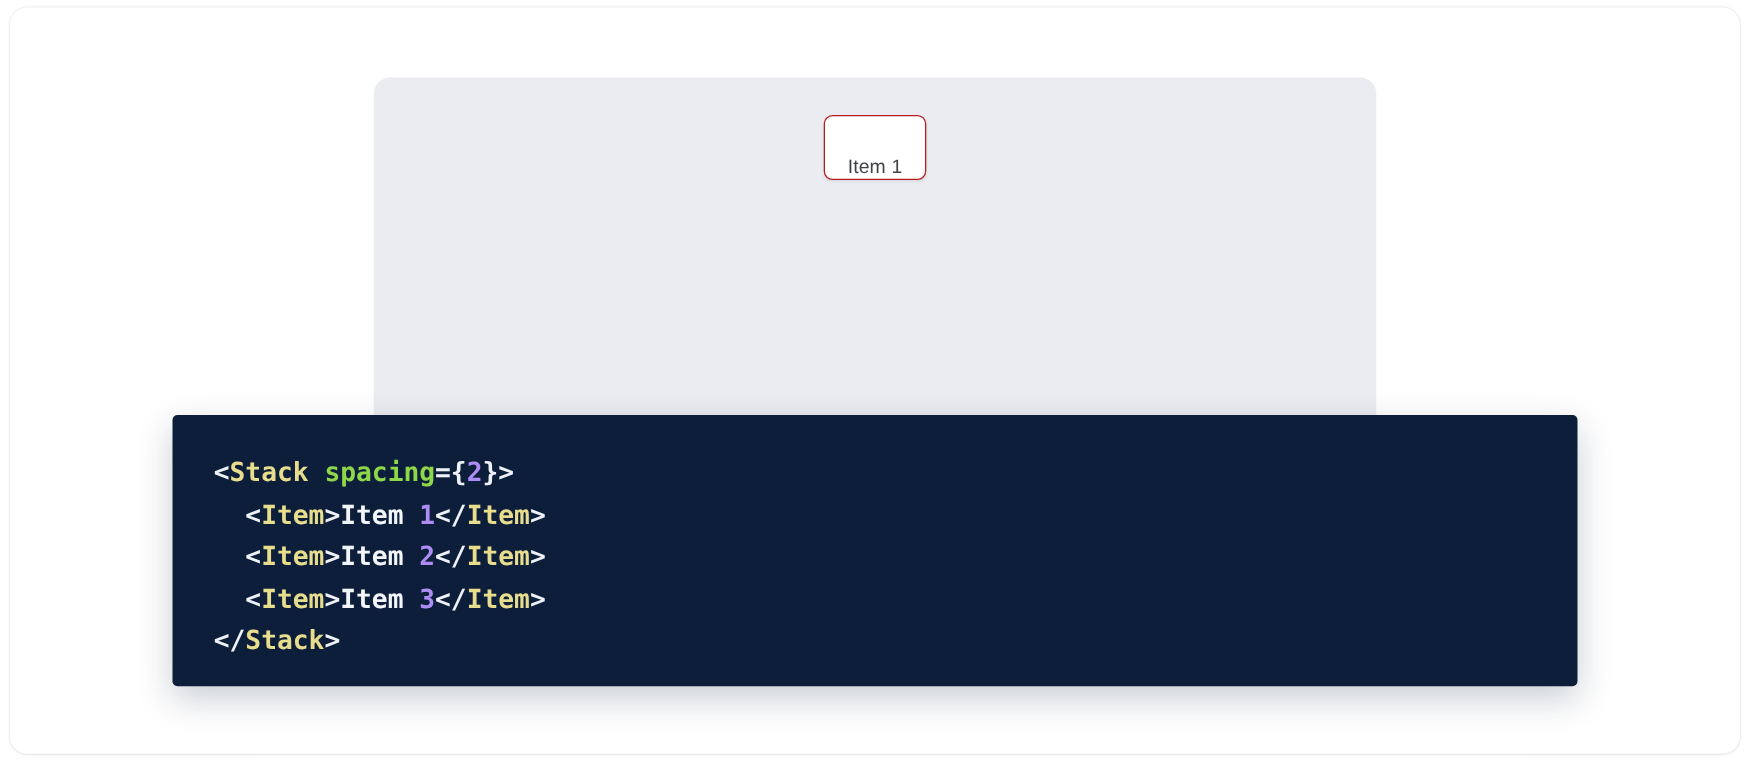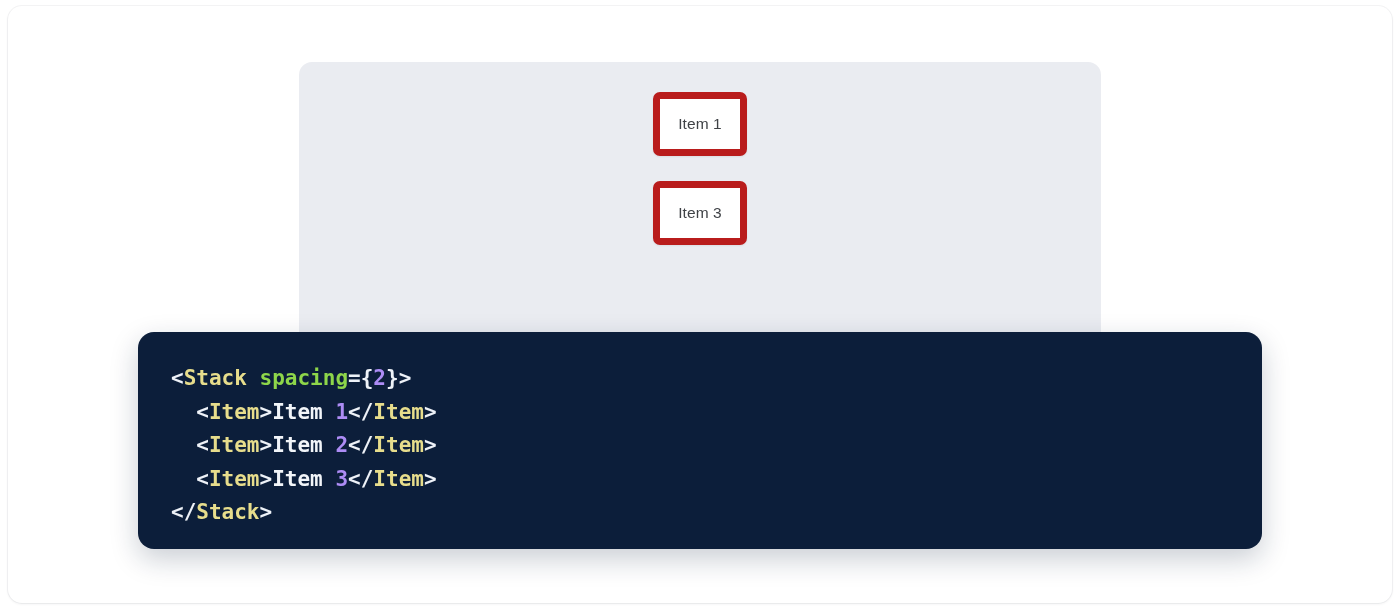--- a/index.html
+++ b/index.html
@@ -48,40 +48,40 @@
     display: flex;
     flex-direction: column;
     align-items: center;
     gap: 25px;
   }
 
   .stack-item {
     width: 80px;
     height: 50px;
     background: #ffffff;
-    border: 7px solid #b91c1c;
+    border: 1px solid #b91c1c;
     border-radius: 7px;
     display: flex;
-    align-items: center;
+    align-items: flex-end;
     justify-content: center;
     font-size: 15.5px;
     color: #3f4246;
     box-shadow: 0 1px 2px rgba(16,24,40,0.07);
     letter-spacing: 0.1px;
   }
 
   
   .code-block {
     position: absolute;
     left: 130px;
     top: 326px;
     width: 1124px;
     height: 217px;
     background: #0c1e3a;
-    border-radius: 16px;
+    border-radius: 4px;
     padding: 30px 0 0 33px;
     box-sizing: border-box;
     box-shadow: 0 10px 28px rgba(12,30,58,0.22);
   }
 
   .code-pre {
     margin: 0;
     font-family: "DejaVu Sans Mono", "Liberation Mono", monospace;
     font-size: 21px;
     line-height: 33.6px;
@@ -100,23 +100,20 @@
 </head>
 <body>
 
 <div class="page-frame">
 
   <div class="preview-panel">
     <div class="stack" id="stack-container">
     <div class="stack-item">
           <span>Item 1</span>
         </div>
-        <div class="stack-item">
-          <span>Item 3</span>
-        </div>
       </div>
   </div>
 
   <div class="code-block">
     <pre class="code-pre" id="code-pre"><span><span class="tok-punct">&lt;</span><span class="tok-tag">Stack</span><span class="tok-punct"> </span><span class="tok-attr">spacing</span><span class="tok-punct">={</span><span class="tok-num">2</span><span class="tok-punct">}&gt;</span></span>
 <span><span class="tok-punct">  &lt;</span><span class="tok-tag">Item</span><span class="tok-punct">&gt;</span><span class="tok-text">Item </span><span class="tok-num">1</span><span class="tok-punct">&lt;/</span><span class="tok-tag">Item</span><span class="tok-punct">&gt;</span></span>
 <span><span class="tok-punct">  &lt;</span><span class="tok-tag">Item</span><span class="tok-punct">&gt;</span><span class="tok-text">Item </span><span class="tok-num">2</span><span class="tok-punct">&lt;/</span><span class="tok-tag">Item</span><span class="tok-punct">&gt;</span></span>
 <span><span class="tok-punct">  &lt;</span><span class="tok-tag">Item</span><span class="tok-punct">&gt;</span><span class="tok-text">Item </span><span class="tok-num">3</span><span class="tok-punct">&lt;/</span><span class="tok-tag">Item</span><span class="tok-punct">&gt;</span></span>
 <span><span class="tok-punct">&lt;/</span><span class="tok-tag">Stack</span><span class="tok-punct">&gt;</span></span></pre>
   </div>

